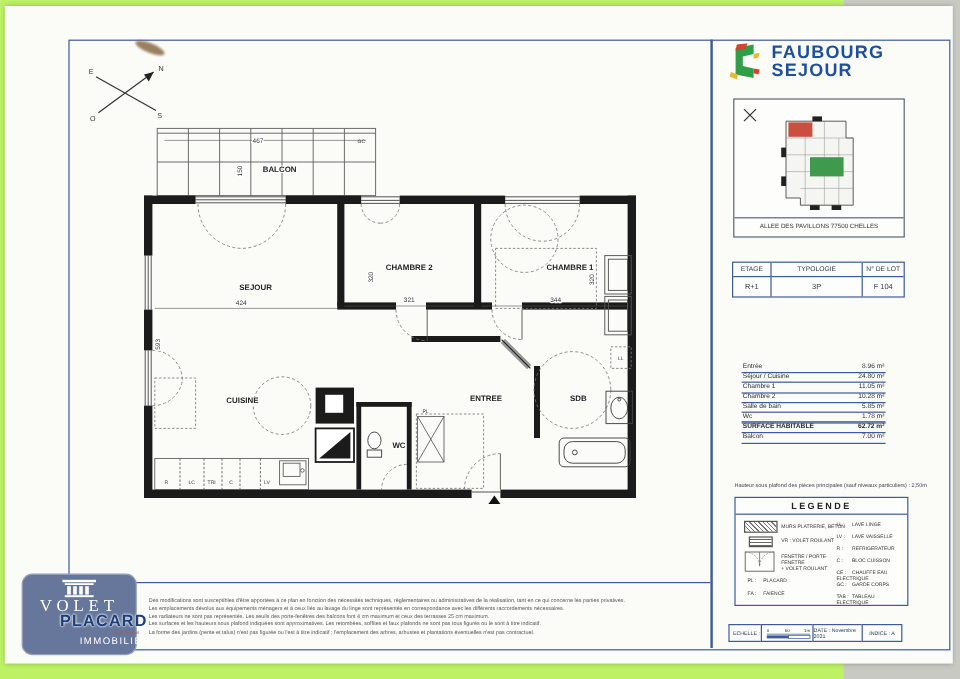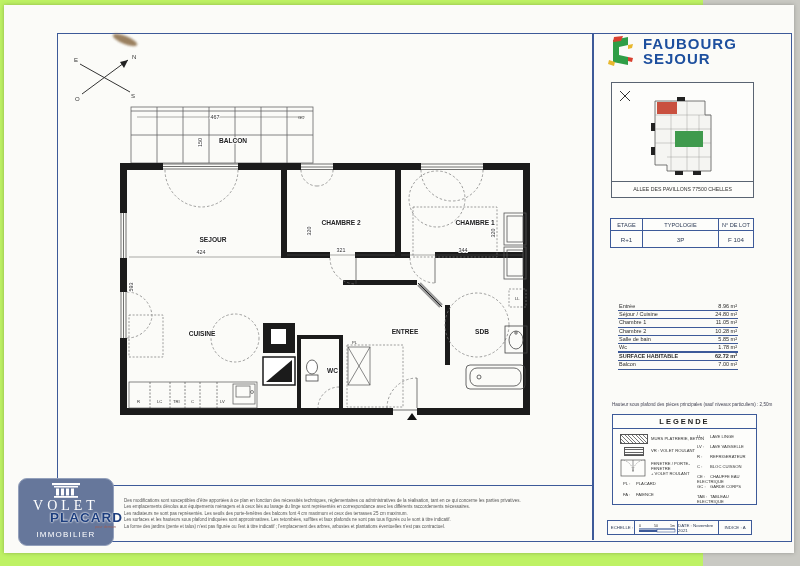--- a/index.html
+++ b/index.html
@@ -23,21 +23,21 @@
   .legend{border:1px solid #3d5a99;background:#fdfdfb;}
   .legend-title{font-size:7.5px;font-weight:bold;letter-spacing:2px;color:#222;text-align:center;line-height:13px;border-bottom:1px solid #3d5a99;}
   .litem{position:absolute;font-size:4.2px;color:#333;line-height:5px;}
   .labbr{display:inline-block;width:13px;}
   .hatch{background:repeating-linear-gradient(45deg,#777 0 .8px,transparent .8px 2.6px);border:.5px solid #555;}
   .stripes{background:repeating-linear-gradient(0deg,#666 0 .8px,transparent .8px 2.4px);border:.5px solid #555;}
   .disc{font-size:4.5px;color:#555;line-height:6.4px;white-space:nowrap;}
   .fbox{border:1px solid #3d5a99;font-size:4.4px;color:#2c3a55;display:flex;align-items:center;justify-content:center;background:#fdfdfb;}
   .citya-box{background:#66779b;border:1.5px solid #93a0bb;border-radius:9px;}
   .citya-name{color:#fff;font-size:14px;letter-spacing:4px;font-family:"Liberation Serif",serif;}
-  .citya-sub{color:#fff;font-size:8px;letter-spacing:1.2px;}
+  .citya-sub{color:#fff;font-size:8px;letter-spacing:1.2px;padding-left:30px;}
   .coffim{color:#1d3e7e;font-size:13.5px;font-weight:bold;letter-spacing:1px;text-shadow:0 0 2px #fff,0 0 2px #fff;}
   .tagline{font-size:3.8px;color:#99605a;}
   svg text{font-family:"Liberation Sans",sans-serif;}
   .dimtxt{font-size:5.4px;fill:#333;paint-order:stroke;stroke:#fff;stroke-width:2px;}
   .roomtxt{font-size:6.6px;font-weight:600;fill:#222;paint-order:stroke;stroke:#fff;stroke-width:1.5px;}
   .tagtxt{font-size:4.2px;fill:#333;}
   .smudge{background:#8a6b45;border-radius:50%;filter:blur(1px);opacity:.85;transform:rotate(22deg);}
 </style>
 </head>
 <body>

